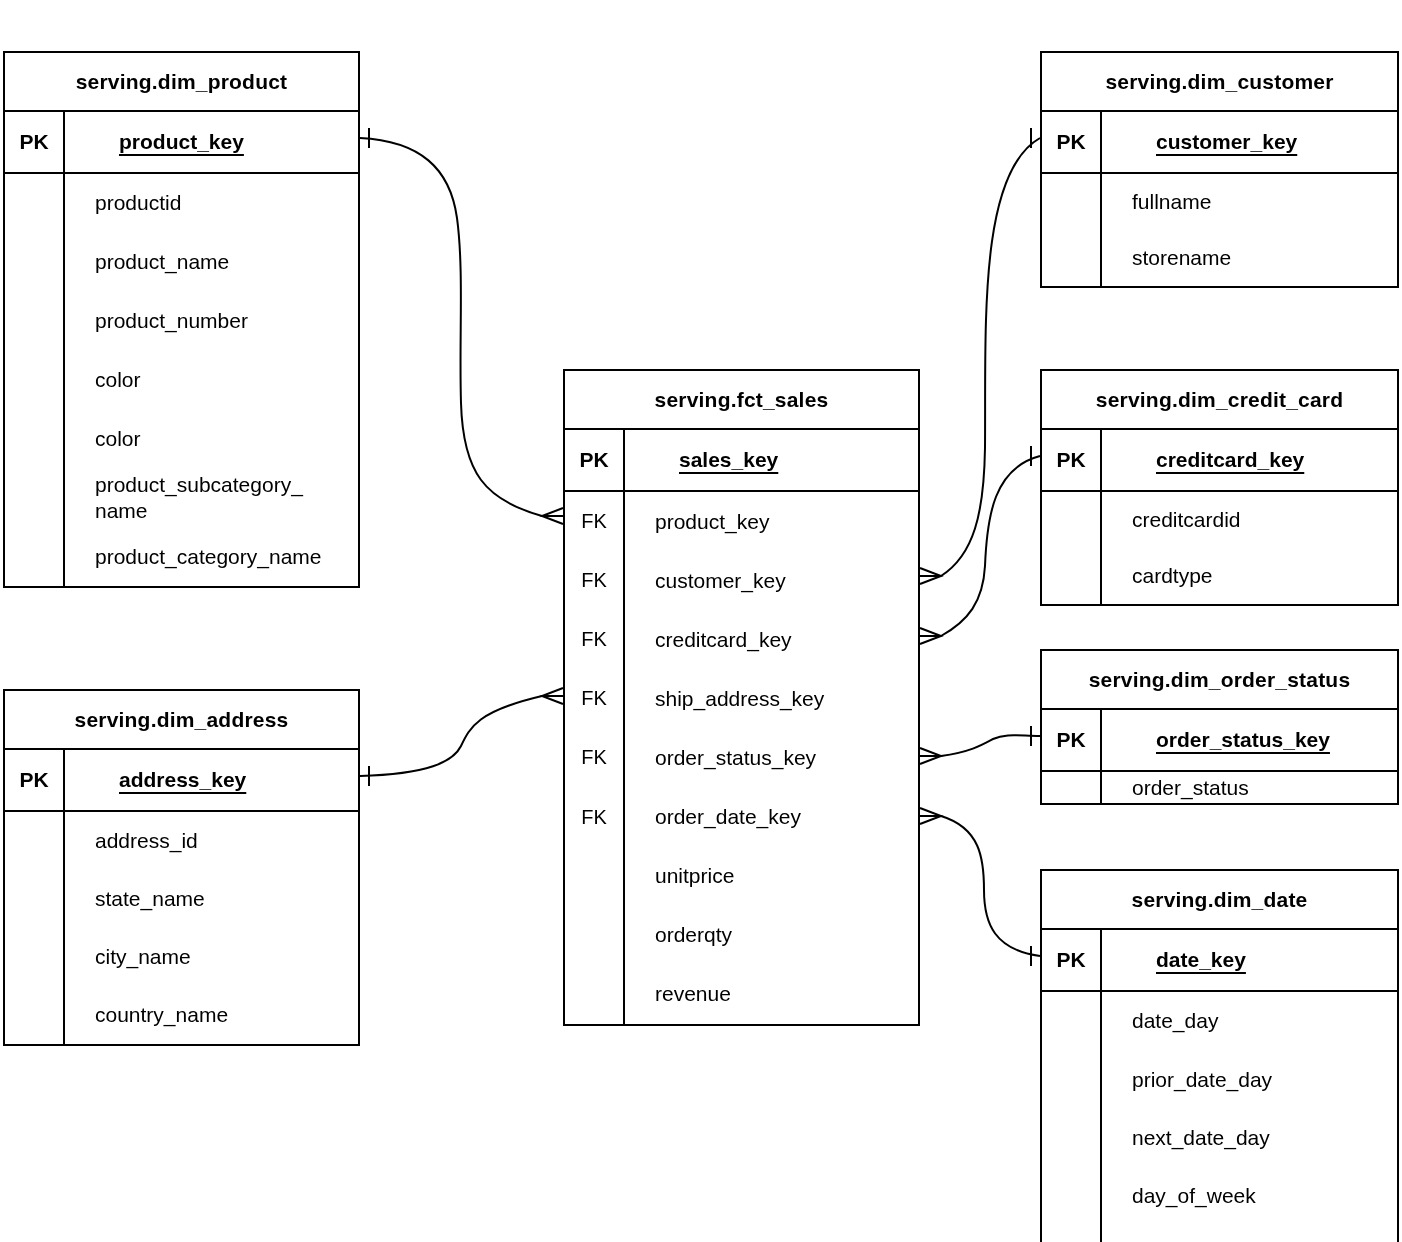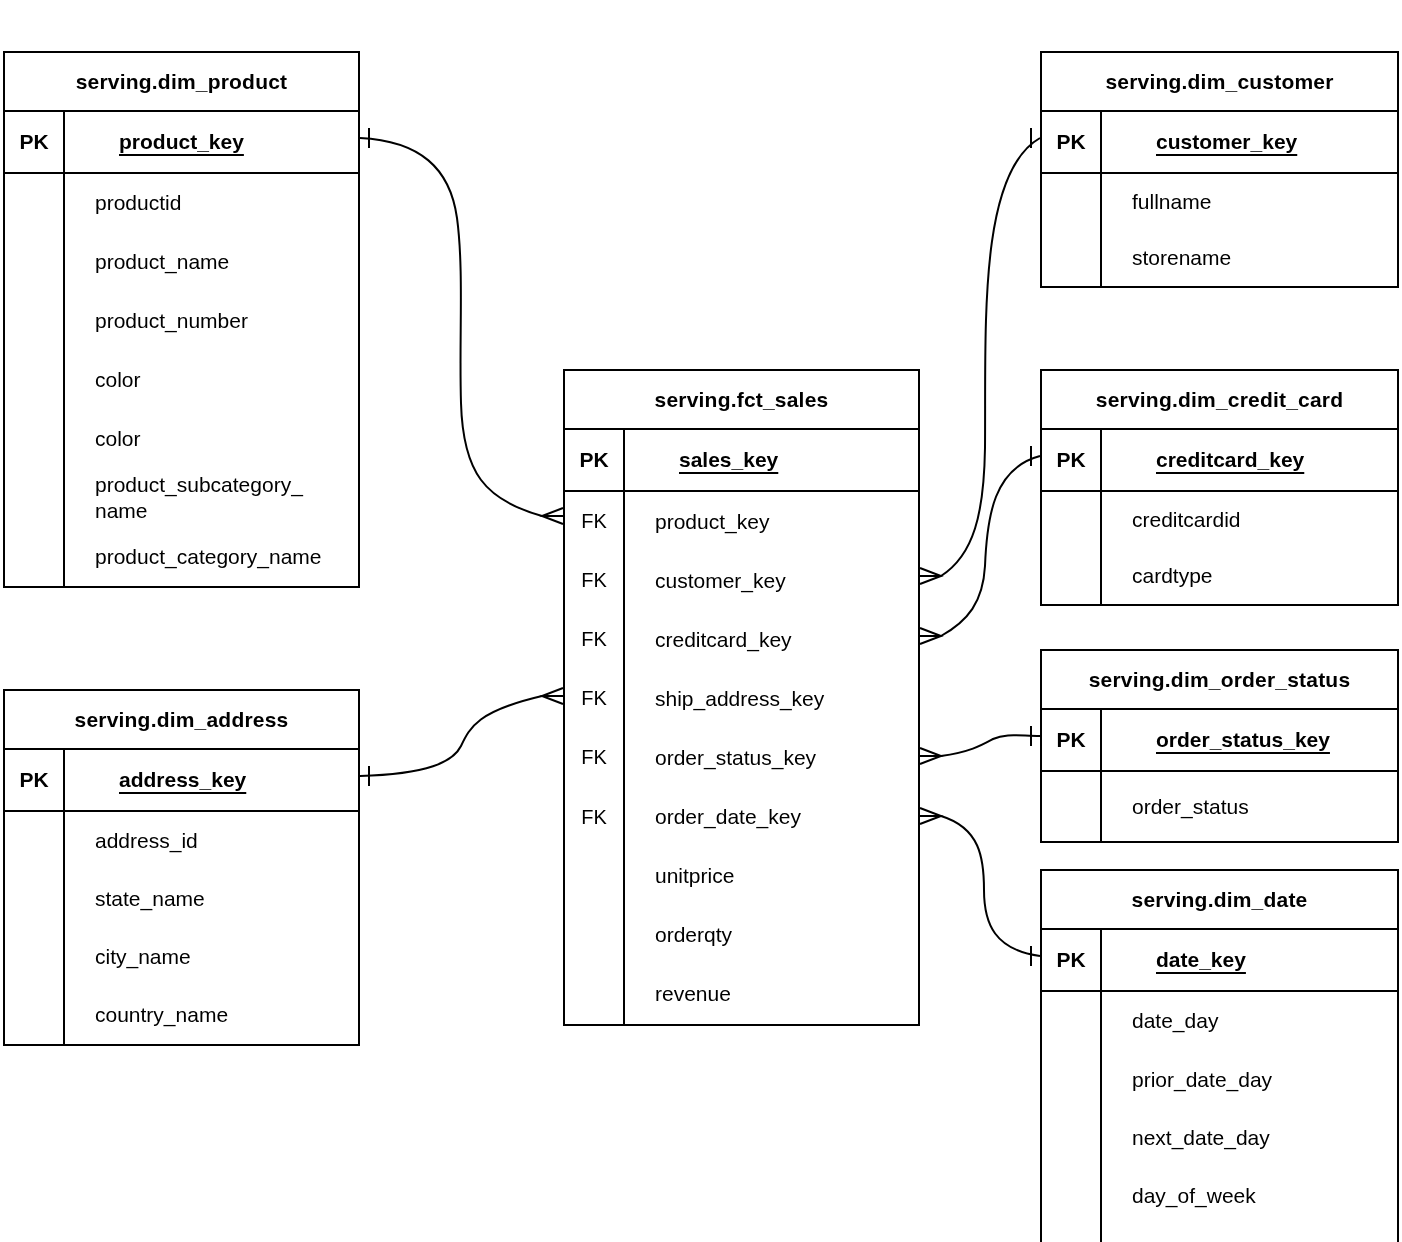--- a/index.html
+++ b/index.html
@@ -229,21 +229,21 @@
           <div class="gut"></div>
           <div class="fname">city_name</div>
         </div>
       <div class="frow">
           <div class="gut"></div>
           <div class="fname">country_name</div>
         </div>
     </div>
   </div>
 
-  <div class="table" style="left:1040px; top:601px; width:359px; height:194px;">
+  <div class="table" style="left:1040px; top:601px; width:359px; height:156px;">
     <div class="thead">serving.dim_order_status</div>
     <div class="pkrow">
       <div class="gut pk-badge">PK</div>
       <div class="fname pk-field">order_status_key</div>
     </div>
     <div class="tbody">
       <div class="frow">
           <div class="gut"></div>
           <div class="fname">order_status</div>
         </div>

